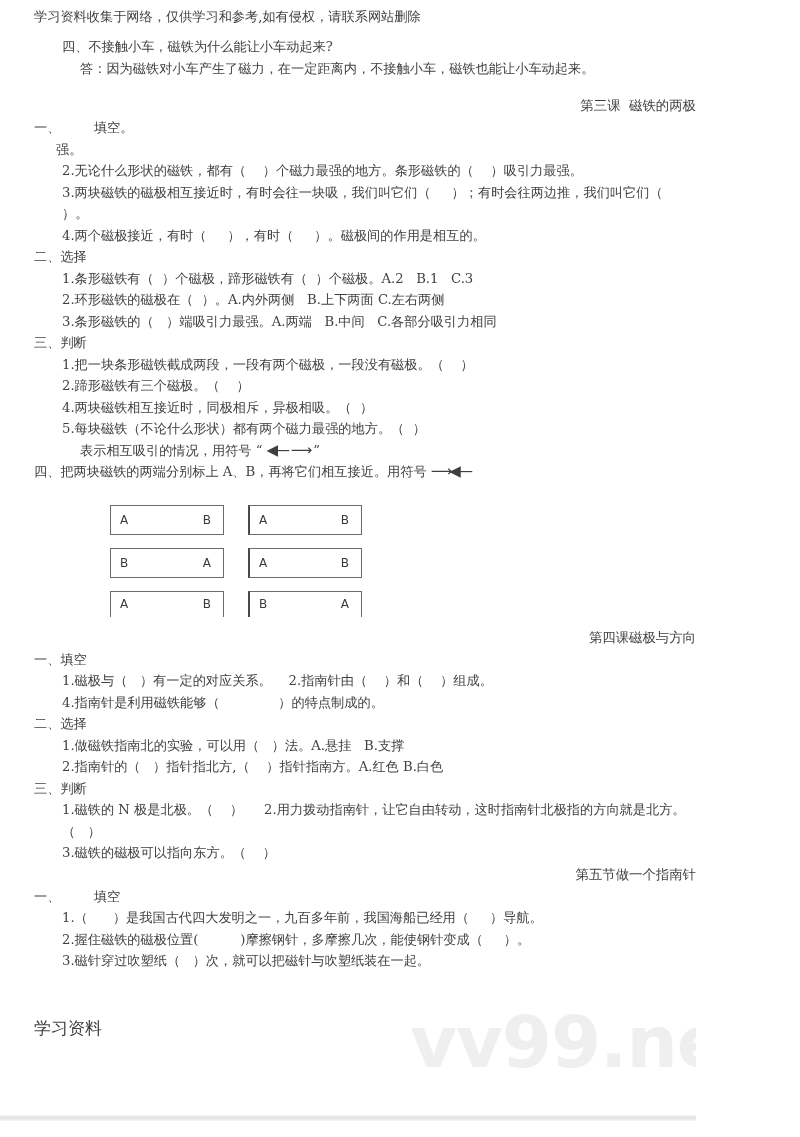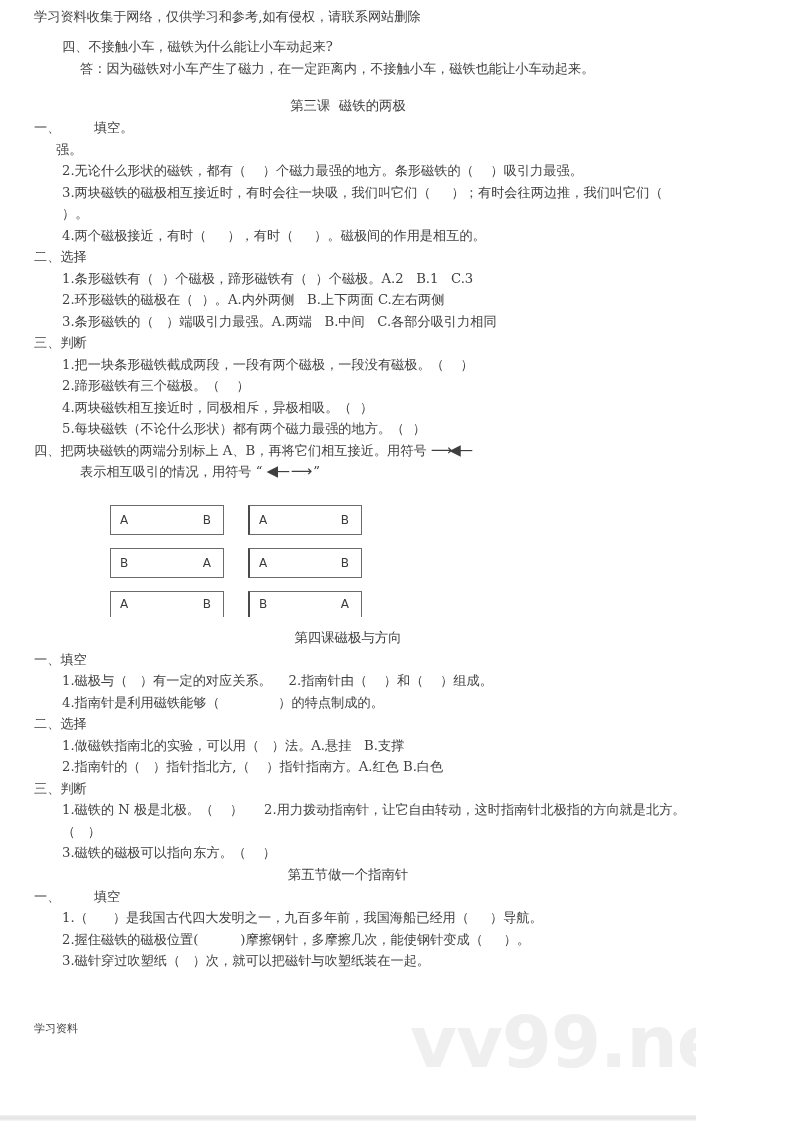--- a/index.html
+++ b/index.html
@@ -53,21 +53,21 @@
   .ind0 { padding-left: 34px; }
   .ind1 { padding-left: 62px; }
   .ind2 { padding-left: 80px; }
   .sect-head {
     font-size: 13.2px;
     line-height: 21.5px;
   }
   .title-line {
     font-size: 13.4px;
     line-height: 22px;
-    text-align: center;
+    text-align: right;
   }
   .arrow-sym {
     font-family: "DejaVu Sans", "Liberation Sans", sans-serif;
     letter-spacing: -3px;
     font-size: 15px;
   }
   .box-area {
     position: relative;
     height: 132px;
     margin-top: 12px;
@@ -89,21 +89,21 @@
     font-family: "DejaVu Sans", "Liberation Sans", sans-serif;
     font-size: 12px;
     color: #3a3a3a;
   }
   .mbox .lbl.left { left: 9px; }
   .mbox .lbl.right { right: 12px; }
   .footer-line {
     position: absolute;
     left: 34px;
     top: 1018px;
-    font-size: 11px;
+    font-size: 17px;
     z-index: 2;
   }
   .bottom-rule {
     position: absolute;
     left: 0;
     right: 0;
     top: 1115px;
     height: 6px;
     background: linear-gradient(to bottom,#f2f2f2,#e2e2e2,#f6f6f6);
     z-index: 1;
@@ -140,22 +140,22 @@
     <div class="line ind1">1.条形磁铁有（  ）个磁极，蹄形磁铁有（  ）个磁极。A.2   B.1   C.3</div>
     <div class="line ind1">2.环形磁铁的磁极在（  ）。A.内外两侧   B.上下两面 C.左右两侧</div>
     <div class="line ind1">3.条形磁铁的（   ）端吸引力最强。A.两端   B.中间   C.各部分吸引力相同</div>
 
     <div class="line ind0 sect-head">三、判断</div>
     <div class="line ind1">1.把一块条形磁铁截成两段，一段有两个磁极，一段没有磁极。（    ）</div>
     <div class="line ind1">2.蹄形磁铁有三个磁极。（    ）</div>
     <div class="line ind1">4.两块磁铁相互接近时，同极相斥，异极相吸。（  ）</div>
     <div class="line ind1">5.每块磁铁（不论什么形状）都有两个磁力最强的地方。（  ）</div>
 
+    <div class="line ind2"><span>表示相互吸引的情况，用符号 “ </span><span class="arrow-sym">◀—  ⟶</span><span> ”</span></div>
     <div class="line ind0"><span>四、把两块磁铁的两端分别标上 A、B，再将它们相互接近。用符号 </span><span class="arrow-sym">⟶◀—</span></div>
-    <div class="line ind2"><span>表示相互吸引的情况，用符号 “ </span><span class="arrow-sym">◀—  ⟶</span><span> ”</span></div>
 
     <div class="box-area">
       <div class="mbox" style="left:110px; top:10px;">
         <span class="lbl left">A</span>
         <span class="lbl right">B</span>
       </div>
       <div class="mbox thickleft" style="left:248px; top:10px;">
         <span class="lbl left">A</span>
         <span class="lbl right">B</span>
       </div>

